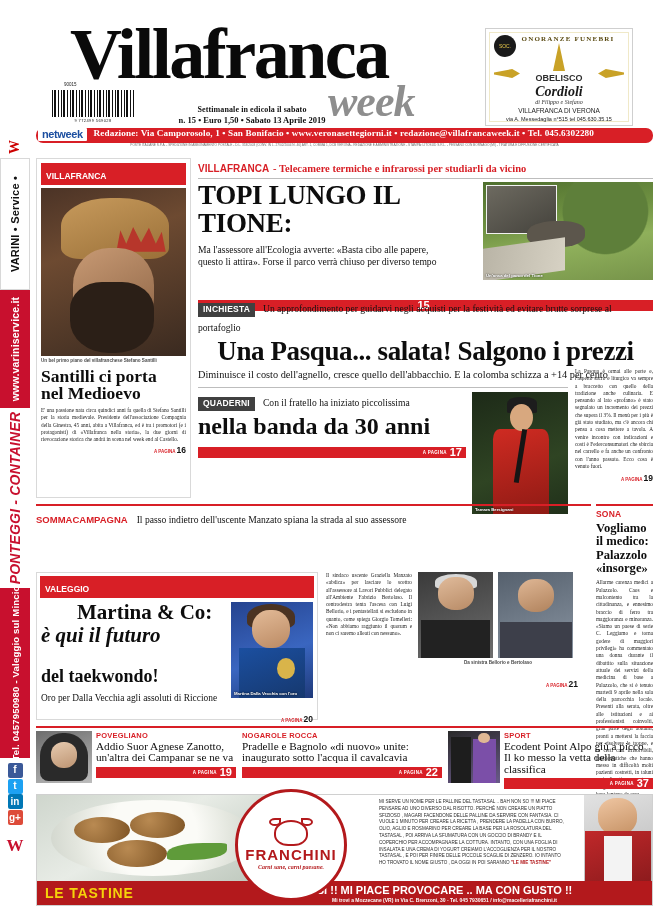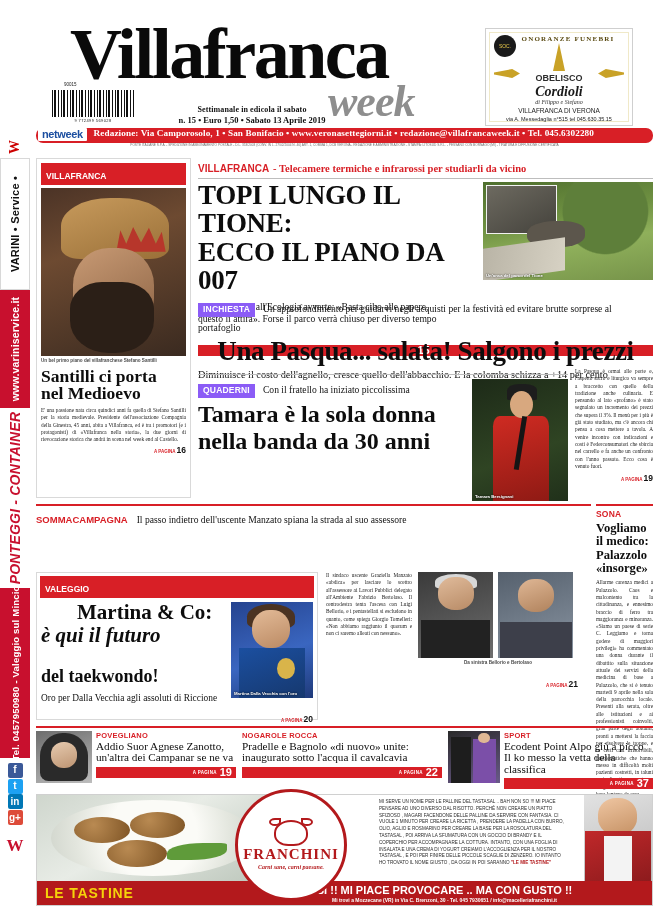--- a/index.html
+++ b/index.html
@@ -107,21 +107,21 @@
              font-family:"Liberation Sans",sans-serif; font-weight:bold; font-size:11px;
              padding:0 4px; line-height:13px; border-radius:1px; letter-spacing:-.4px; }
   .redstrip .info { color:#fff; font-family:"Liberation Serif",serif; font-weight:bold;
                     font-size:9.2px; margin-left:7px; letter-spacing:.1px; }
   .finestrip { position:absolute; left:6px; top:143px; width:617px; height:7px;
                font-family:"Liberation Sans",sans-serif; font-size:3.2px; color:#6b6b6b;
                text-align:center; overflow:hidden; white-space:nowrap; }
 
   
   .kicker { font-family:"Liberation Sans",sans-serif; font-weight:bold; color:#fff;
-            background:#8b5cf6; font-size:8.5px; padding:2px 5px; display:inline-block;
+            background:#404040; font-size:8.5px; padding:2px 5px; display:inline-block;
             line-height:1.15; letter-spacing:.2px; }
   .kicker-red { font-family:"Liberation Sans",sans-serif; font-weight:bold; color:#d81f26;
                 font-size:8.5px; letter-spacing:.2px; }
   .occhiello { font-family:"Liberation Serif",serif; font-size:9.6px; color:#111; }
   .hl { font-family:"Liberation Serif",serif; font-weight:bold; color:#0d0d0d; line-height:1.02; }
   .sub { font-family:"Liberation Serif",serif; font-size:9.6px; color:#111; line-height:1.25; }
   .body { font-family:"Liberation Serif",serif; font-size:5.3px; line-height:1.38;
           color:#222; text-align:justify; }
   .caption { font-family:"Liberation Sans",sans-serif; font-weight:bold; font-size:4.6px;
              color:#4a4a4a; }
@@ -222,21 +222,21 @@
   
   .blk { position:absolute; }
 
   
   #box-villafranca { left:6px; top:158px; width:155px; height:340px;
                      border:1px solid #d9d9d9; padding:4px; }
 
   
   #box-topi { left:168px; top:158px; width:455px; height:135px; }
   #box-pasqua { left:168px; top:298px; width:455px; height:66px; }
-  #box-tamara { left:168px; top:374px; width:370px; height:130px; }
+  #box-tamara { left:168px; top:387px; width:370px; height:130px; }
   #box-pasqua-col { left:545px; top:368px; width:78px; height:130px; }
 
   #box-somma { left:6px; top:504px; width:555px; height:66px; }
   #box-sona-col { left:566px; top:504px; width:57px; height:216px; }
   #box-valeggio { left:6px; top:572px; width:282px; height:148px;
                   border:1px solid #d9d9d9; }
   #box-somma-txt { left:296px; top:572px; width:255px; height:148px; }
 
   #row-bottom { left:6px; top:726px; width:617px; height:62px; }
   #ad-bottom { left:6px; top:794px; width:617px; height:112px; border:1px solid #d0d0d0; }
@@ -335,21 +335,20 @@
 
     <div class="blk" id="box-topi">
       <div style="margin-bottom:2px;">
         <span style="font-family:'Liberation Sans',sans-serif;font-weight:bold;font-size:10px;color:#d81f26;">VILLAFRANCA</span>
         <span style="font-family:'Liberation Serif',serif;font-weight:bold;font-size:10.5px;color:#d81f26;">- Telecamere termiche e infrarossi per studiarli da vicino</span>
       </div>
       <div class="thin"></div>
       <div style="display:flex;margin-top:3px;">
         <div style="width:278px;">
           <div class="hl" style="font-size:27px;letter-spacing:-0.3px;">TOPI LUNGO IL TIONE:</div>
-          <div class="hl" style="font-size:27px;letter-spacing:-0.3px;margin-top:2px;">ECCO IL PIANO DA 007</div>
           <div class="sub" style="margin-top:7px;">Ma l'assessore all'Ecologia avverte: «Basta cibo alle papere,</div>
           <div class="sub">questo li attira». Forse il parco verrà chiuso per diverso tempo</div>
         </div>
         <div class="ph ph-park" style="width:170px;height:98px;margin-left:7px;">
           <span class="inset"></span>
             <span class="rat"></span>
             <span class="path"></span>
           <span class="cap-on">Un'ansa del parco del Tione</span>
         </div>
       </div>
@@ -369,22 +368,25 @@
     </div>
 
     <div class="blk" id="box-tamara">
       <div class="thin" style="margin-bottom:4px;"></div>
       <div style="display:flex;">
         <div style="width:268px;">
           <div>
             <span class="kicker">QUADERNI</span>
             <span class="occhiello" style="margin-left:4px;">Con il fratello ha iniziato piccolissima</span>
           </div>
-          <div class="hl" style="font-size:24px;margin-top:4px;">Tamara è la sola donna</div>
           <div class="hl" style="font-size:24px;margin-top:3px;">nella banda da 30 anni</div>
+          <div class="pagebar" style="margin-top:9px;">
+            <span class="lbl">A PAGINA</span>
+            <span class="num">17</span>
+          </div>
         </div>
         <div class="ph ph-band" style="width:96px;height:122px;margin-left:6px;">
           <span class="coat"></span>
             <span class="hat2"></span>
             <span class="head"></span>
             <span class="clar"></span>
           <span class="cap-on">Tamara Bersignani</span>
         </div>
       </div>
     </div>
@@ -533,21 +535,21 @@
           <div style="position:absolute;left:-34px;top:-6px;width:112px;height:112px;border-radius:50%;
                       background:#fff;border:3px solid #b3191c;display:flex;flex-direction:column;
                       align-items:center;justify-content:center;">
             <div style="width:34px;height:26px;border:2px solid #b3191c;border-radius:50% 50% 42% 42%;
                         position:relative;">
               <span style="position:absolute;left:-7px;top:-4px;width:12px;height:8px;border:2px solid #b3191c;
                            border-radius:50% 0 50% 50%;"></span>
               <span style="position:absolute;right:-7px;top:-4px;width:12px;height:8px;border:2px solid #b3191c;
                            border-radius:0 50% 50% 50%;"></span>
             </div>
-            <div style="font-family:Liberation Serif, serif;font-weight:bold;font-size:15px;color:#b3191c;
+            <div style="font-family:Liberation Sans, sans-serif;font-weight:bold;font-size:15px;color:#b3191c;
                         letter-spacing:1px;margin-top:0;">FRANCHINI</div>
             <div style="font-family:'Liberation Serif',serif;font-style:italic;font-weight:bold;font-size:6px;
                         color:#b3191c;margin-top:1px;">Carni sane, carni paesane.</div>
           </div>
         </div>
         <div style="flex:1;padding:4px 4px 0 2px;position:relative;">
           <div style="font-family:'Liberation Sans',sans-serif;font-size:4.6px;line-height:1.48;color:#2b2b2b;width:185px;">
             <span>MI SERVE UN NOME PER LE PALLINE DEL TASTASAL .. BAH NON SO !!! MI PIACE PENSARE AD UNO DIVERSO DAL RISOTTO. PERCHÉ NON CREARE UN PIATTO SFIZIOSO , MAGARI FACENDONE DELLE PALLINE DA SERVIRE CON FANTASIA. CI VUOLE 1 MINUTO PER CREARE LA RICETTA , PRENDERE LA PADELLA CON BURRO, OLIO, AGLIO E ROSMARINO PER CREARE LA BASE PER LA ROSOLATURA DEL TASTASAL , POI ARRIVA LA SFUMATURA CON UN GOCCIO DI BRANDY E IL COPERCHIO PER ACCOMPAGNARE LA COTTURA. INTANTO, CON UNA FOGLIA DI INSALATA E UNA CREMA DI YOGURT CREIAMO L'ACCOGLIENZA PER IL NOSTRO TASTASAL , E POI PER FINIRE DELLE PICCOLE SCAGLIE DI ZENZERO. IO INTANTO HO TROVATO IL NOME GIUSTO , DA OGGI IN POI SARANNO</span>
             <span style="color:#b3191c;font-weight:bold;">"LE MIE TASTINE"</span>
           </div>

